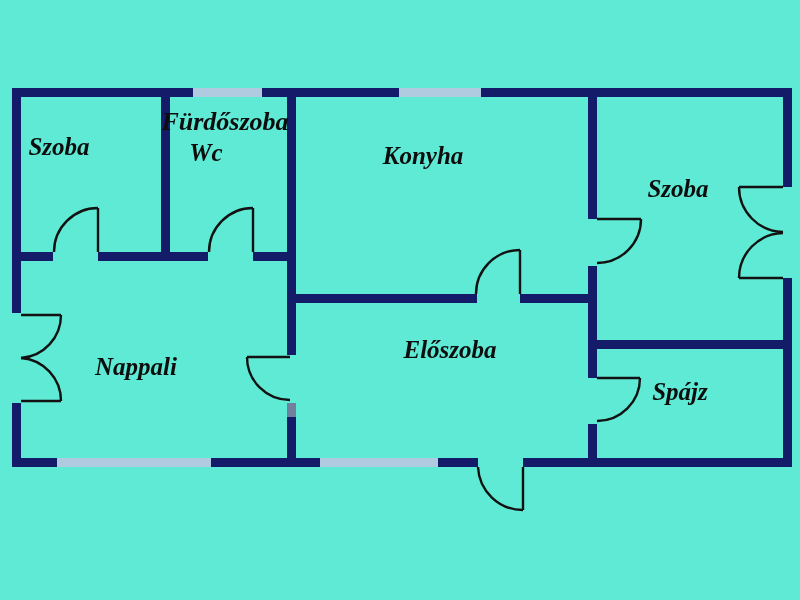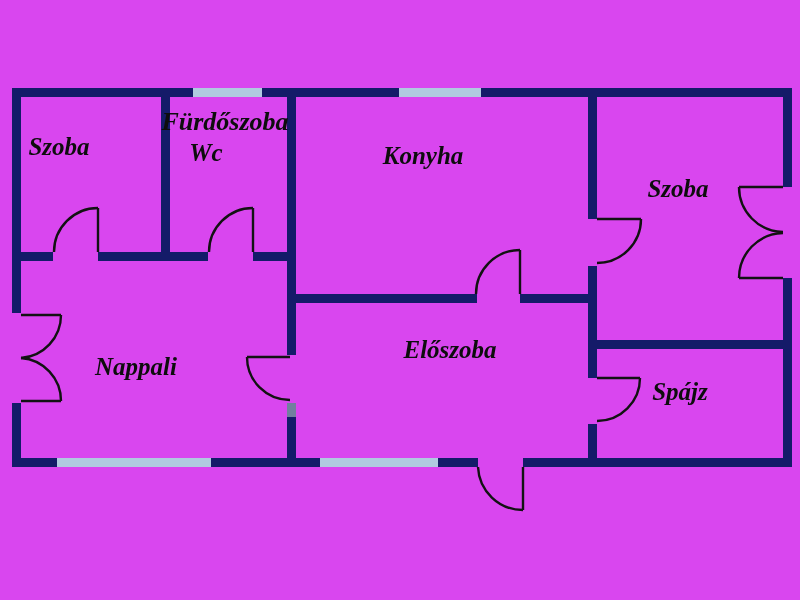--- a/index.html
+++ b/index.html
@@ -8,21 +8,21 @@
     background: #ffffff;
     width: 800px;
     height: 600px;
     overflow: hidden;
     font-family: "Liberation Serif", serif;
   }
   .plan-wrap {
     position: relative;
     width: 800px;
     height: 600px;
-    background: #d946ef;
+    background: #5eead4;
   }
   svg { display: block; }
   text.room-label {
     font-family: "Liberation Serif", "DejaVu Serif", serif;
     font-style: italic;
     font-weight: bold;
   }
 </style>
 </head>
 <body>

